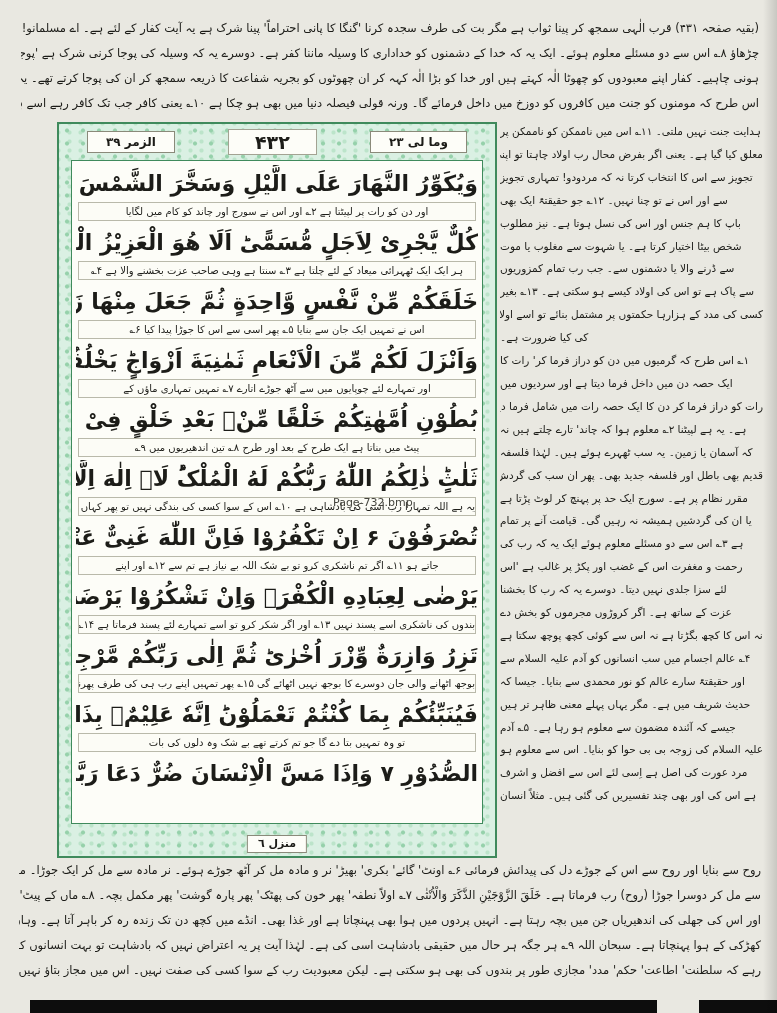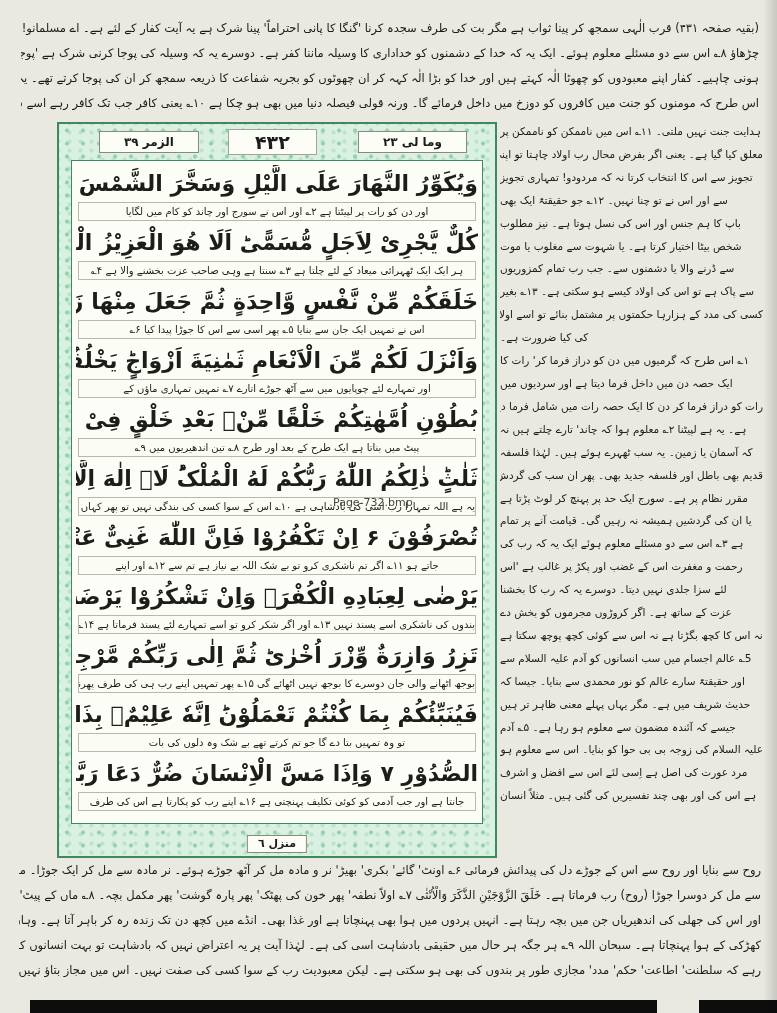--- a/index.html
+++ b/index.html
@@ -30,21 +30,21 @@
     background-size:16px 13px, 11px 9px;
     background-position:0 0, 5px 4px;
     padding:5px 12px;
   }
   .header-row{
     display:flex;direction:rtl;justify-content:space-between;align-items:center;
     margin:0 16px 5px;height:26px;
   }
   .hdr-box{
     background:#fdfdf8;border:1px solid #8a8a7a;font-size:12px;font-weight:bold;
-    padding:1px 24px;line-height:18px;direction:rtl;margin-left:12px;
+    padding:1px 18px;line-height:18px;direction:rtl;
   }
   .hdr-page{
     background:#fdfdf8;border:1px solid #a3a393;font-size:19px;font-weight:bold;
     padding:0 26px;line-height:24px;letter-spacing:3px;direction:rtl;
   }
   .frame-inner{
     background:#fdfdf8;border:1.5px solid #3f8a5c;height:664px;box-sizing:border-box;
     padding:4px 4px;overflow:hidden;
   }
   .verse-pair .arabic-line{
@@ -134,21 +134,20 @@
         <div class="verse-pair">
         <div class="arabic-line">تَزِرُ وَازِرَةٌ وِّزْرَ اُخْرٰیؕ ثُمَّ اِلٰی رَبِّکُمْ مَّرْجِعُکُمْ</div>
         <div class="urdu-line">بوجھ اٹھانے والی جان دوسرے کا بوجھ نہیں اٹھائے گی ۱۵؎ پھر تمہیں اپنے رب ہی کی طرف پھرنا ہے</div>
       </div>
         <div class="verse-pair">
         <div class="arabic-line">فَیُنَبِّئُکُمْ بِمَا کُنْتُمْ تَعْمَلُوْنَؕ اِنَّهٗ عَلِیْمٌۢ بِذَاتِ</div>
         <div class="urdu-line">تو وہ تمہیں بتا دے گا جو تم کرتے تھے بے شک وہ دلوں کی بات</div>
       </div>
         <div class="verse-pair">
         <div class="arabic-line">الصُّدُوْرِ ۷ وَاِذَا مَسَّ الْاِنْسَانَ ضُرٌّ دَعَا رَبَّهٗ مُنِیْبًا</div>
-        <div class="urdu-line">جانتا ہے اور جب آدمی کو کوئی تکلیف پہنچتی ہے ۱۶؎ اپنے رب کو پکارتا ہے اس کی طرف</div>
       </div>
       </div>
     <div class="manzil-box">منزل ٦</div>
   </div>
 
   <div class="right-col">
       <div class="col-line">ہدایت جنت نہیں ملتی۔ ۱۱؎ اس میں ناممکن کو ناممکن پر</div>
       <div class="col-line">معلق کیا گیا ہے۔ یعنی اگر بفرض محال رب اولاد چاہتا تو اپنی</div>
       <div class="col-line">تجویز سے اس کا انتخاب کرتا نہ کہ مردودو! تمہاری تجویز</div>
       <div class="col-line">سے اور اس نے تو چنا نہیں۔ ۱۲؎ جو حقیقتۃً ایک بھی</div>
@@ -164,21 +163,21 @@
       <div class="col-line">ہے۔ یہ ہے لپیٹنا ۲؎ معلوم ہوا کہ چاند' تارے چلتے ہیں نہ</div>
       <div class="col-line">کہ آسمان یا زمین۔ یہ سب ٹھہرے ہوئے ہیں۔ لہٰذا فلسفہ</div>
       <div class="col-line">قدیم بھی باطل اور فلسفہ جدید بھی۔ پھر ان سب کی گردش</div>
       <div class="col-line">مقرر نظام پر ہے۔ سورج ایک حد پر پہنچ کر لوٹ پڑتا ہے</div>
       <div class="col-line">یا ان کی گردشیں ہمیشہ نہ رہیں گی۔ قیامت آنے پر تمام</div>
       <div class="col-line">ہے ۳؎ اس سے دو مسئلے معلوم ہوئے ایک یہ کہ رب کی</div>
       <div class="col-line">رحمت و مغفرت اس کے غضب اور پکڑ پر غالب ہے 'اس</div>
       <div class="col-line">لئے سزا جلدی نہیں دیتا۔ دوسرے یہ کہ رب کا بخشنا</div>
       <div class="col-line">عزت کے ساتھ ہے۔ اگر کروڑوں مجرموں کو بخش دے</div>
       <div class="col-line">نہ اس کا کچھ بگڑتا ہے نہ اس سے کوئی کچھ پوچھ سکتا ہے</div>
-      <div class="col-line">5؎ عالم اجسام میں سب انسانوں کو آدم علیہ السلام سے</div>
+      <div class="col-line">۴؎ عالم اجسام میں سب انسانوں کو آدم علیہ السلام سے</div>
       <div class="col-line">اور حقیقتۃً سارے عالم کو نور محمدی سے بنایا۔ جیسا کہ</div>
       <div class="col-line">حدیث شریف میں ہے۔ مگر یہاں پہلے معنی ظاہر تر ہیں</div>
       <div class="col-line">جیسے کہ آئندہ مضمون سے معلوم ہو رہا ہے۔ ۵؎ آدم</div>
       <div class="col-line">علیہ السلام کی زوجہ بی بی حوا کو بنایا۔ اس سے معلوم ہوا کہ</div>
       <div class="col-line">مرد عورت کی اصل ہے اِسی لئے اس سے افضل و اشرف</div>
       <div class="col-line">ہے اس کی اور بھی چند تفسیریں کی گئی ہیں۔ مثلاً انسان</div>
     </div>
 
   <div class="watermark">Page-732.bmp</div>
 

